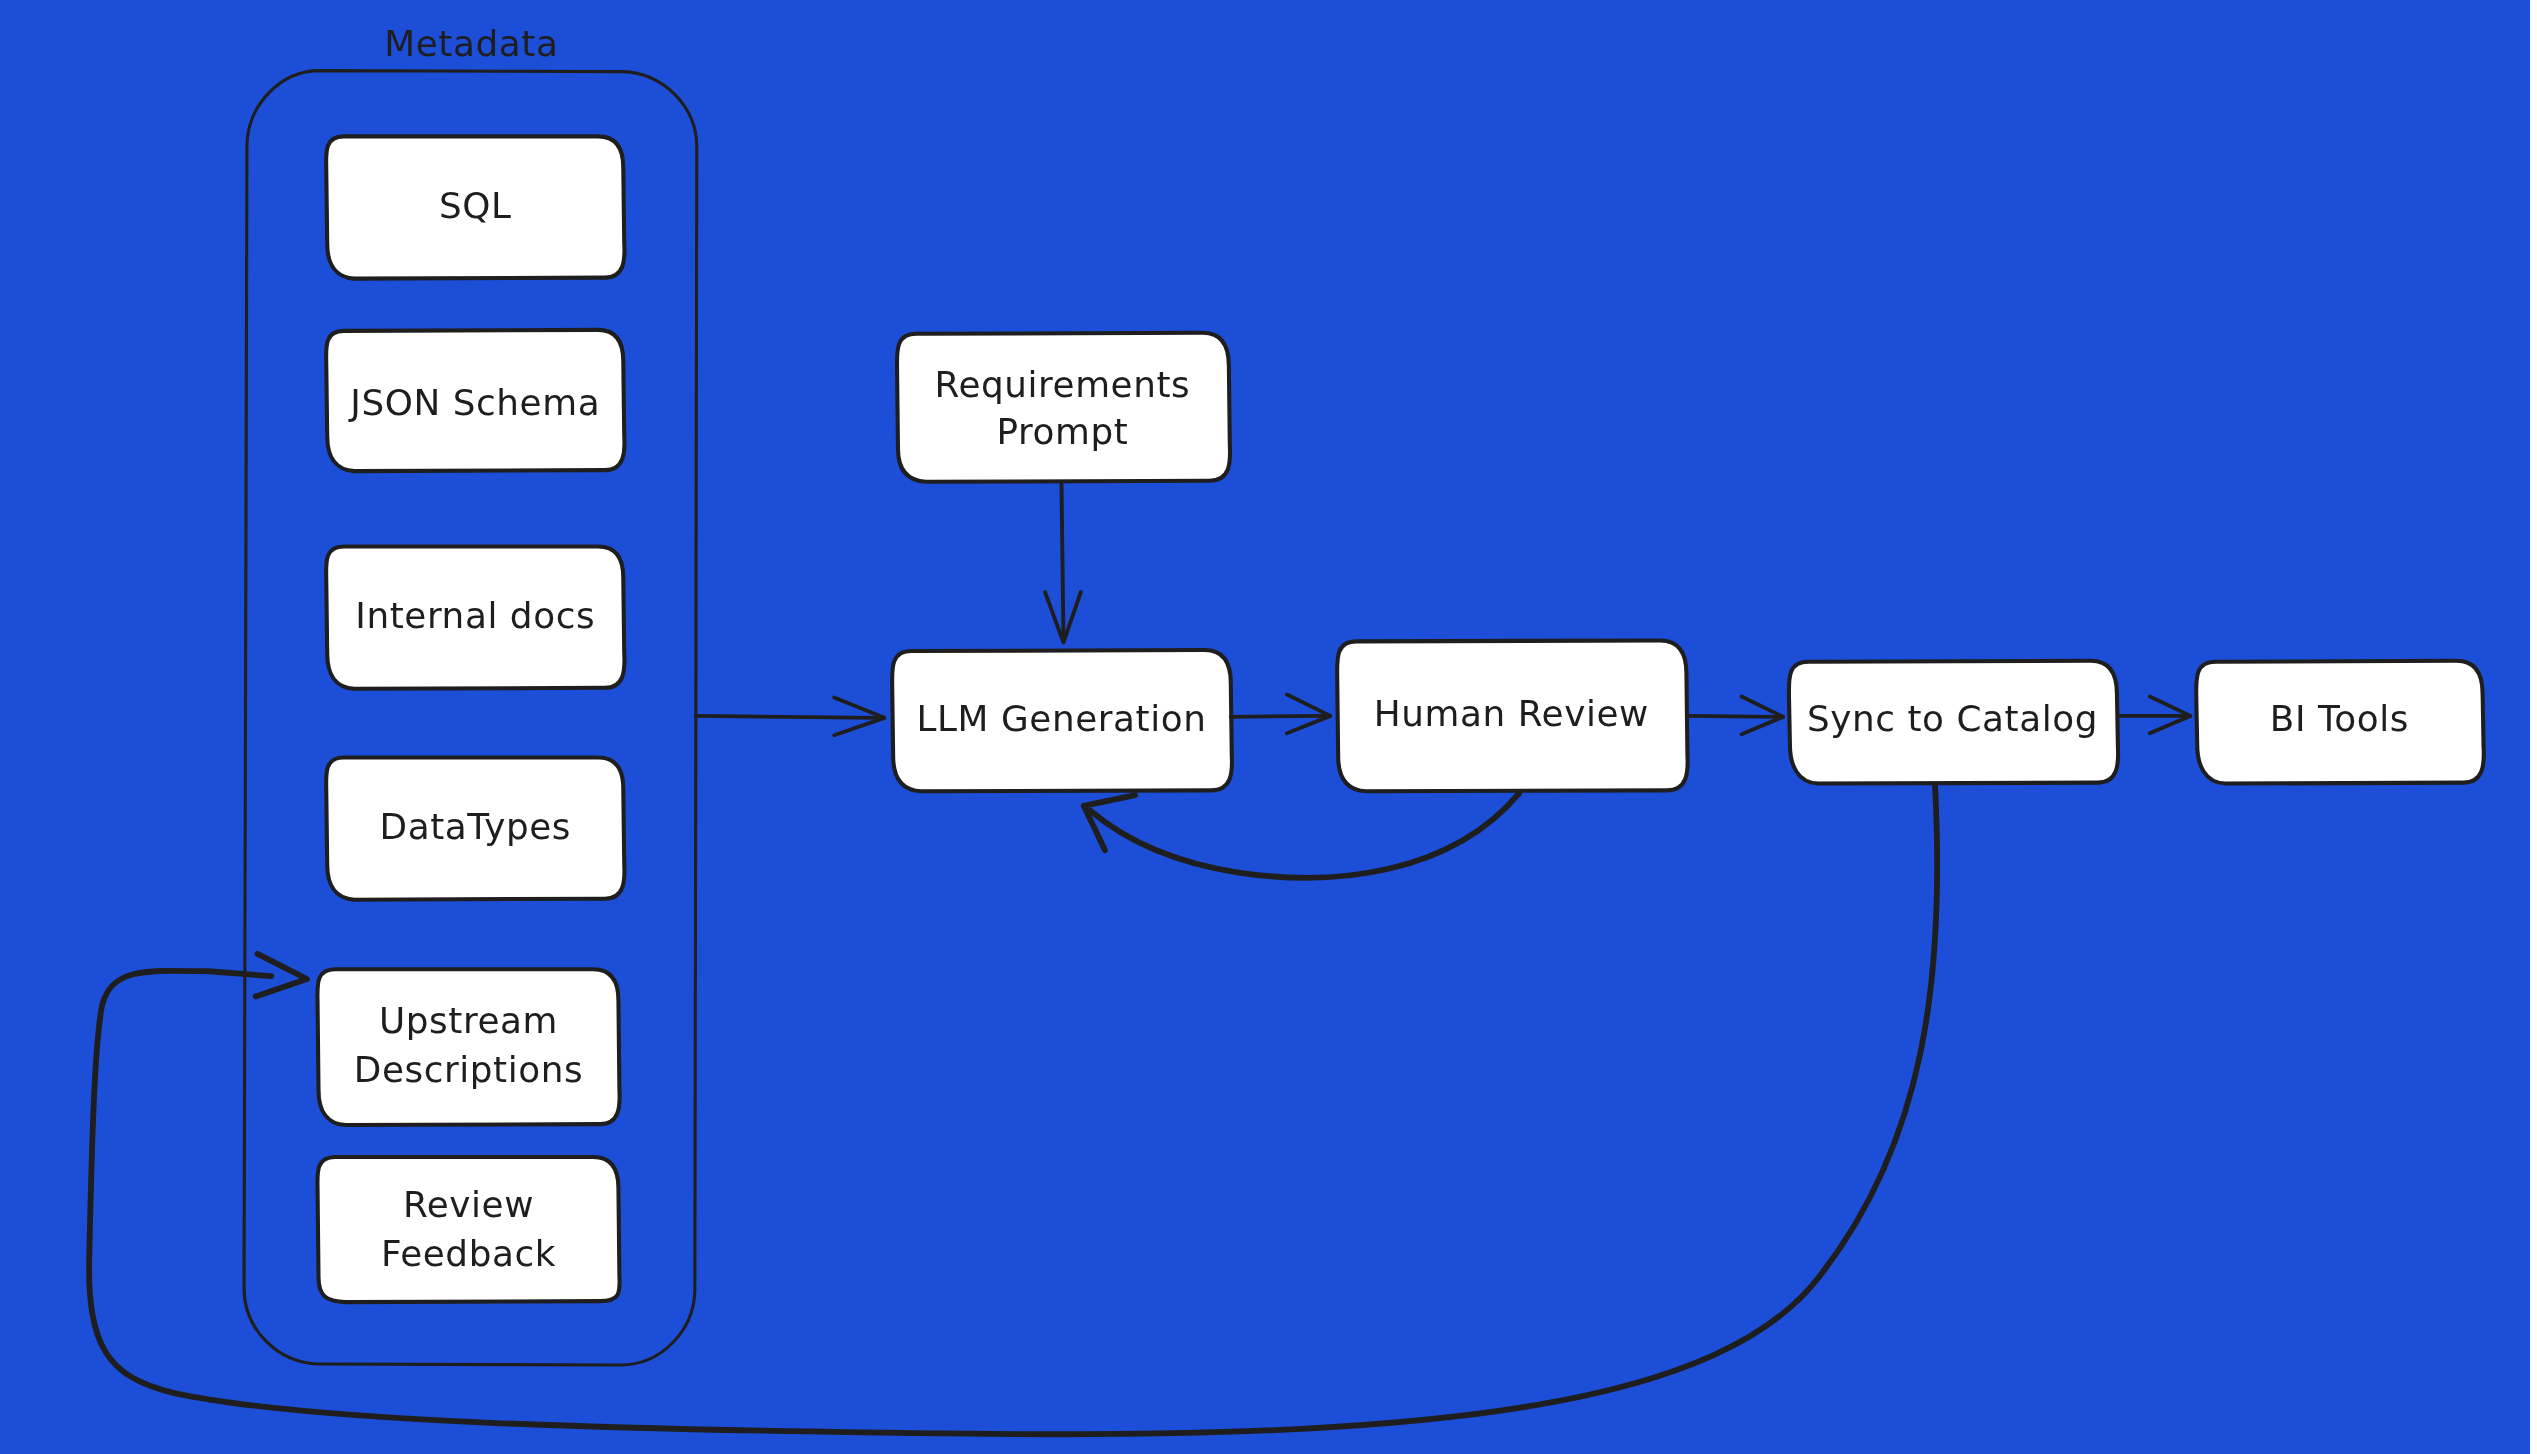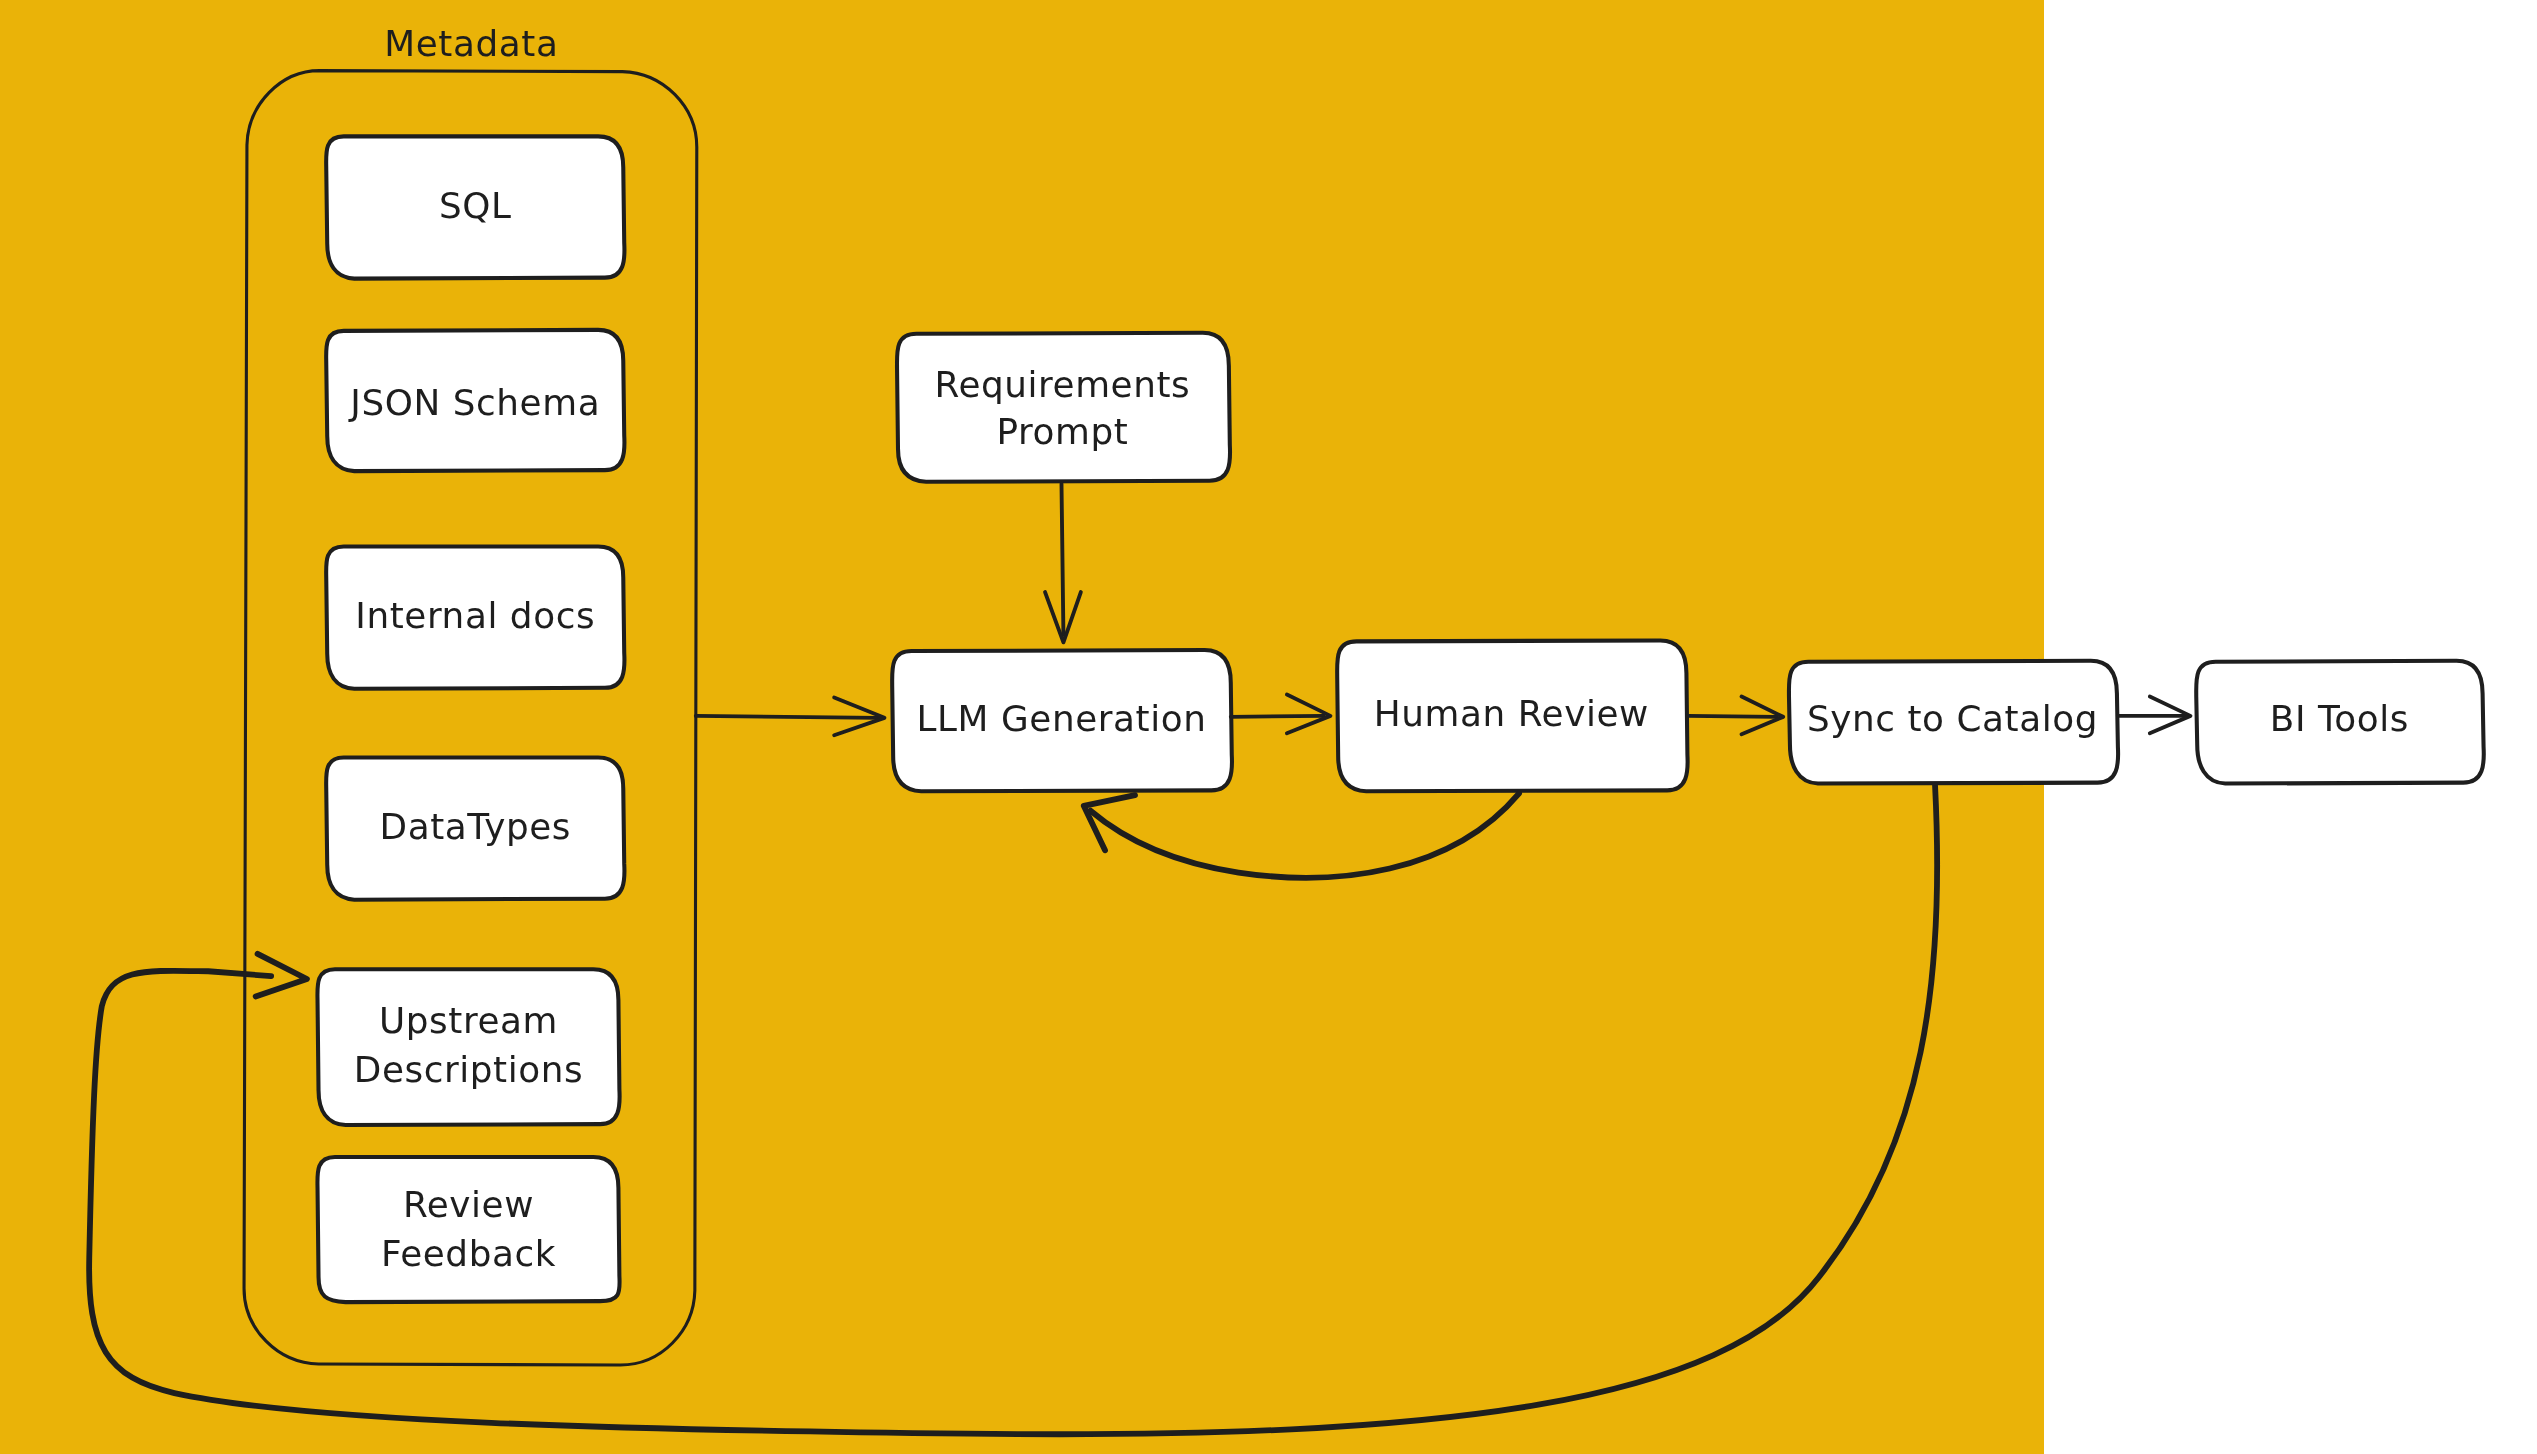--- a/index.html
+++ b/index.html
@@ -9,23 +9,23 @@
     background: #ffffff;
   }
   body {
     width: 2538px;
     height: 1454px;
     overflow: hidden;
     font-family: "DejaVu Sans", sans-serif;
   }
   #diagram-root {
     position: relative;
-    width: 2044px;
+    width: 2530px;
     height: 1454px;
-    background: #eab308;
+    background: #1d4ed8;
   }
   svg#diagram-svg {
     display: block;
     width: 2538px;
     height: 1454px;
   }
   .node-shape {
     fill: #ffffff;
     stroke: #1e1e1e;
     stroke-width: 4.2;

